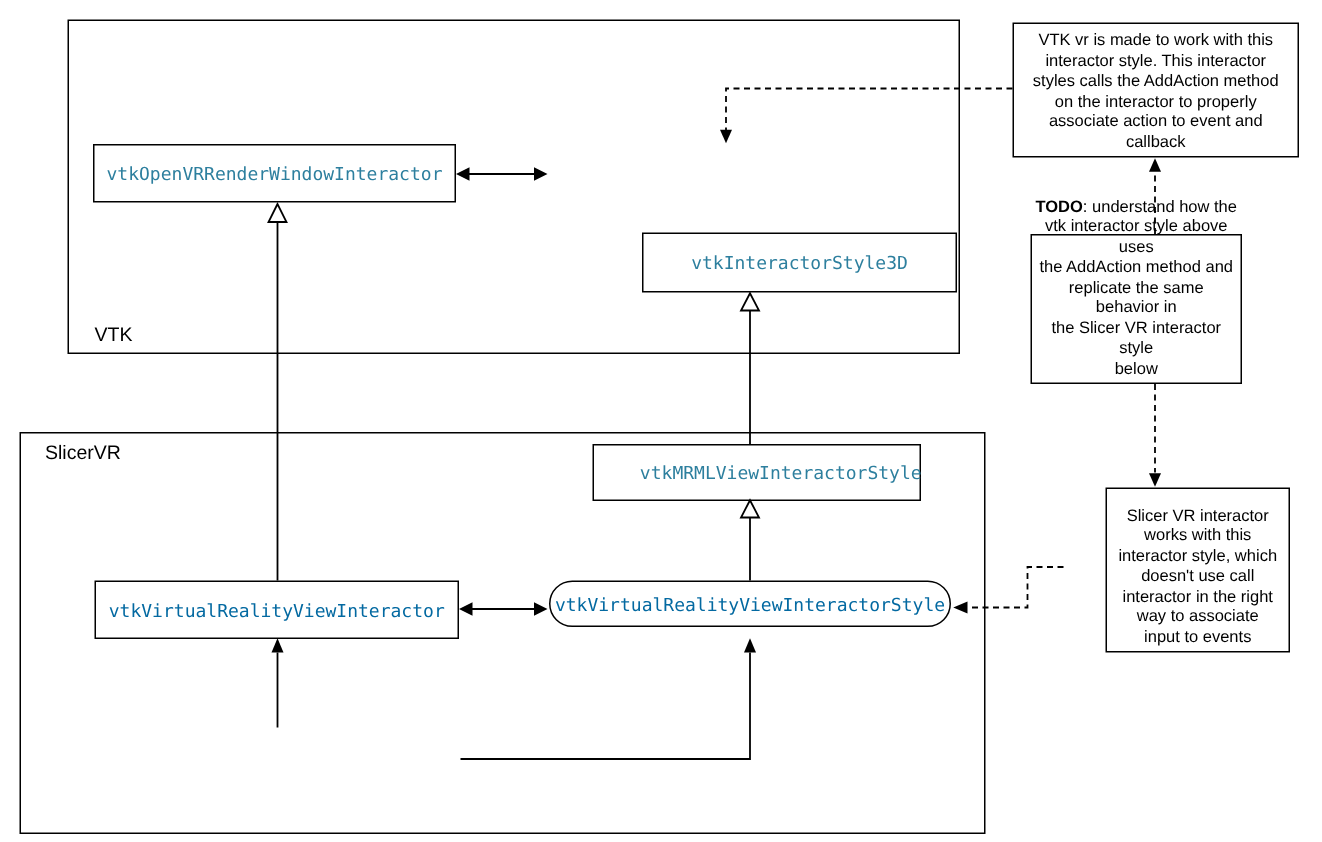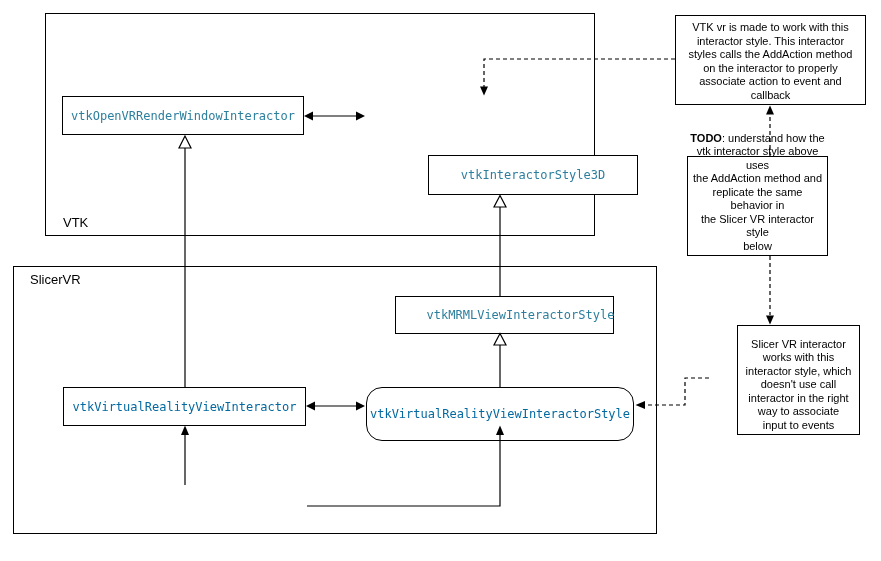--- a/index.html
+++ b/index.html
@@ -32,38 +32,38 @@
   svg.arrows line, svg.arrows path { stroke:#000; stroke-width:1.2; fill:none; }
   svg.arrows .dashed { stroke-dasharray:4 3; }
   svg.arrows polygon.filled { fill:#000; stroke:none; }
   svg.arrows polygon.hollow { fill:#fff; stroke:#000; stroke-width:1.2; }
 </style>
 </head>
 <body>
 
 <div class="canvas">
 
-  <div class="group" style="left:45px; top:13px; width:550px; height:223px;">
+  <div class="group" style="left:45px; top:13px; width:595px; height:223px;">
     <span class="group-label" style="left:17px; bottom:5px;">VTK</span>
   </div>
 
-  <div class="group" style="left:13px; top:266px; width:644px; height:268px;">
+  <div class="group" style="left:13px; top:288px; width:644px; height:268px;">
     <span class="group-label" style="left:16px; top:5px;">SlicerVR</span>
   </div>
 
   <div class="node teal" style="left:62px; top:96px; width:242px; height:39px;">vtkOpenVRRenderWindowInteractor</div>
 
 
   <div class="node teal" style="left:396px; top:155px; width:210px; height:40px;margin-left:32px;">vtkInteractorStyle3D</div>
 
   <div class="node teal" style="left:395px; top:296px; width:219px; height:38px;padding-left:32px;">vtkMRMLViewInteractorStyle</div>
 
   <div class="node navy" style="left:63px; top:387px; width:243px; height:39px;">vtkVirtualRealityViewInteractor</div>
 
-  <div class="node navy" style="left:366px; top:387px; width:268px; height:54px;border-radius:16px;">vtkVirtualRealityViewInteractorStyle</div>
+  <div class="node navy" style="left:366px; top:387px; width:268px; height:31px;border-radius:16px;">vtkVirtualRealityViewInteractorStyle</div>
 
 
   <div class="note" style="left:675px; top:15px; width:191px; height:90px;">
     <div class="note-text">VTK vr is made to work with this
 interactor style. This interactor
 styles calls the AddAction method
 on the interactor to properly
 associate action to event and
 callback</div>
   </div>

